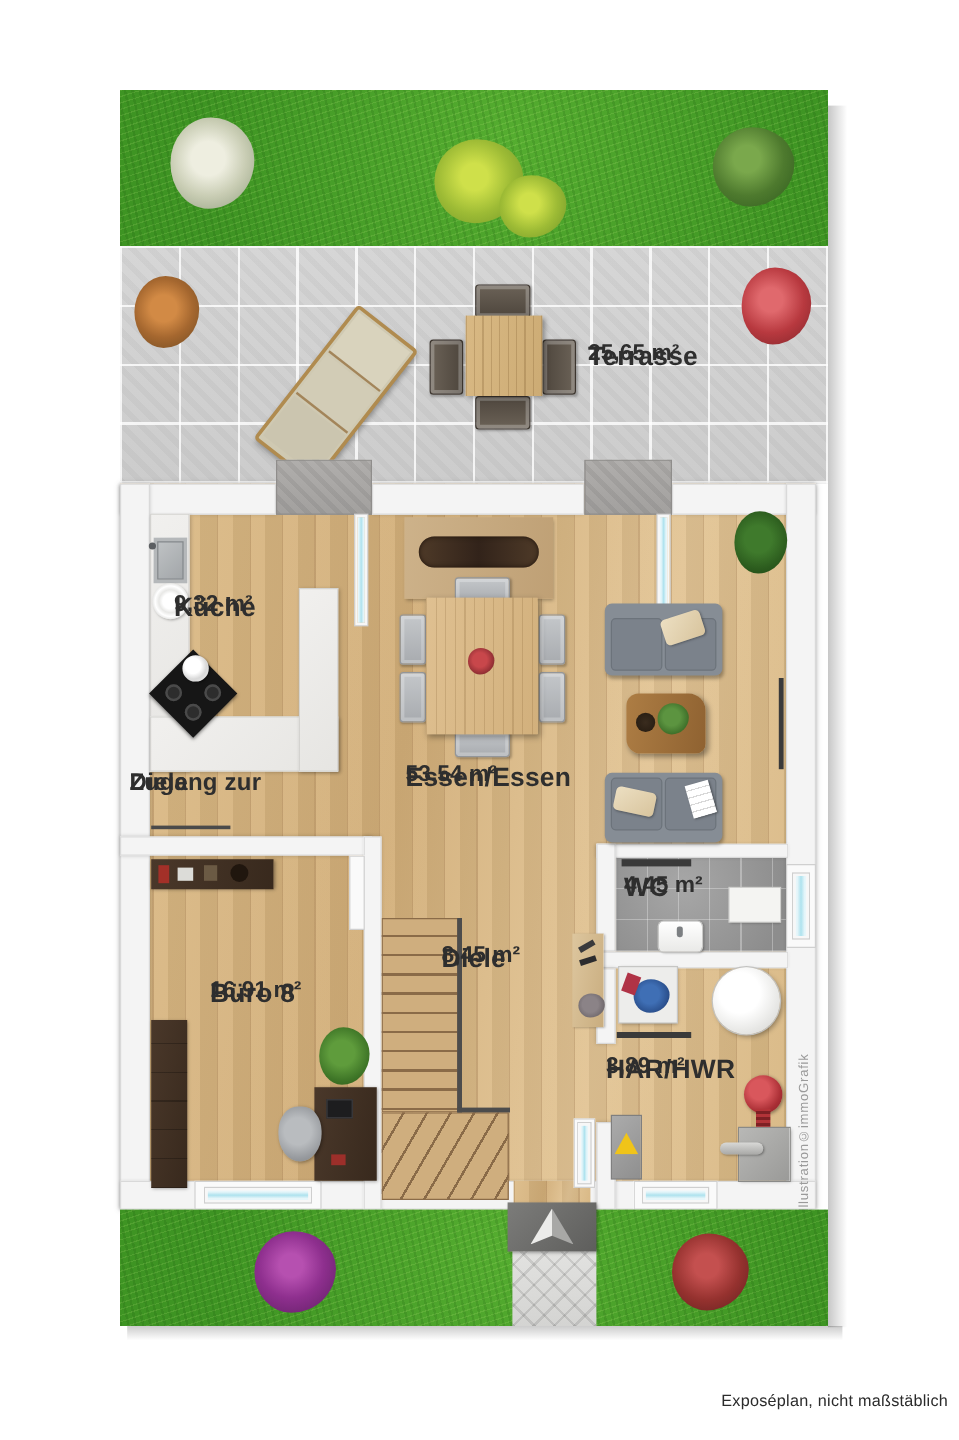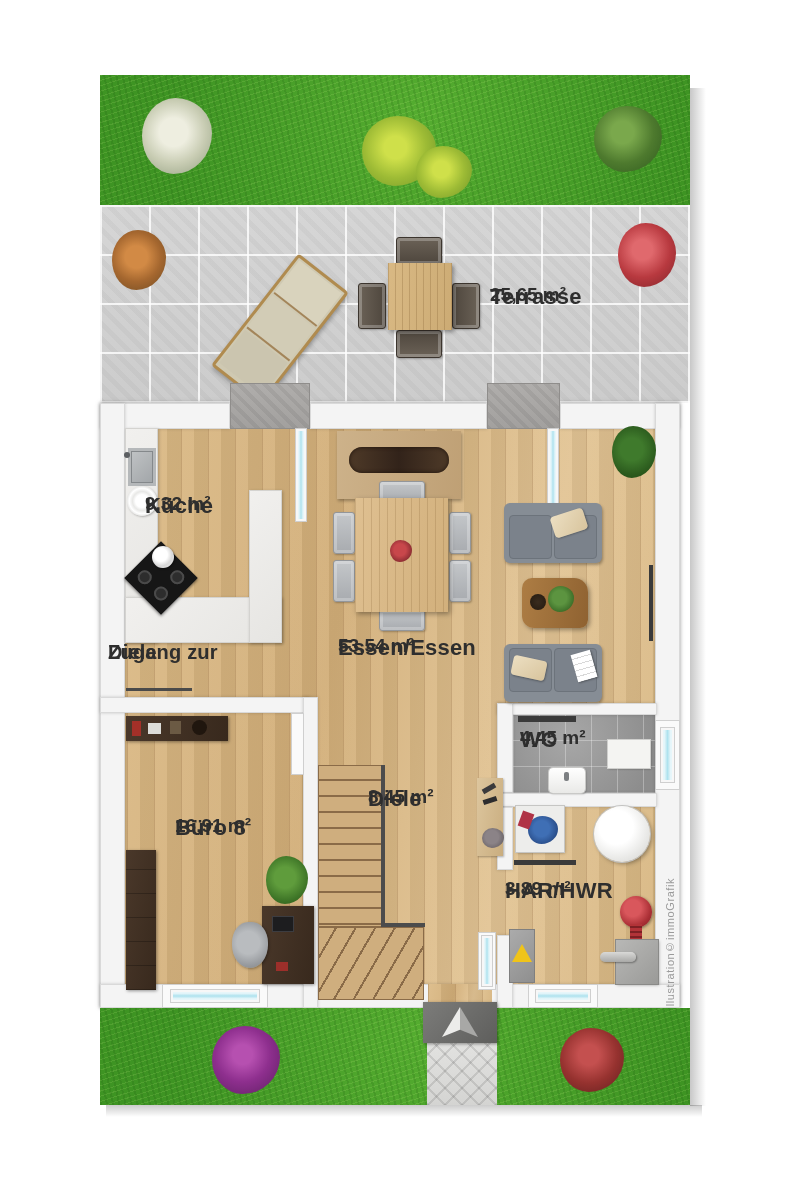--- a/index.html
+++ b/index.html
@@ -296,14 +296,15 @@
        background:radial-gradient(circle at 45% 42%, #b650b0 0 18%, #8e2f8e 50%, #5c1e60 100%);"></div>
   <div class="bush" style="left:560px;top:1028px;width:64px;height:64px;
        background:radial-gradient(circle at 45% 42%, #c4504f 0 20%, #96322f 55%, #5f1f1e 100%);"></div>
   <div class="cobble" style="left:427px;top:1042px;width:70px;height:63px;"></div>
   <div style="left:423px;top:1002px;width:74px;height:41px;
        background:linear-gradient(135deg,#7c7c7a,#5e5e5c);box-shadow:1px 1px 3px rgba(0,0,0,.4);">
     <div style="left:19px;top:5px;width:18px;height:30px;background:#ececea;clip-path:polygon(100% 0, 0 100%, 100% 76%);"></div>
     <div style="left:37px;top:5px;width:18px;height:30px;background:#a8a8a6;clip-path:polygon(0 0, 100% 100%, 0 76%);"></div>
   </div>
 
+  <div class="note" style="left:500px;top:1160px;width:290px;text-align:right;">Exposéplan, nicht maßstäblich</div>
 
 </div>
 
 </body></html>

